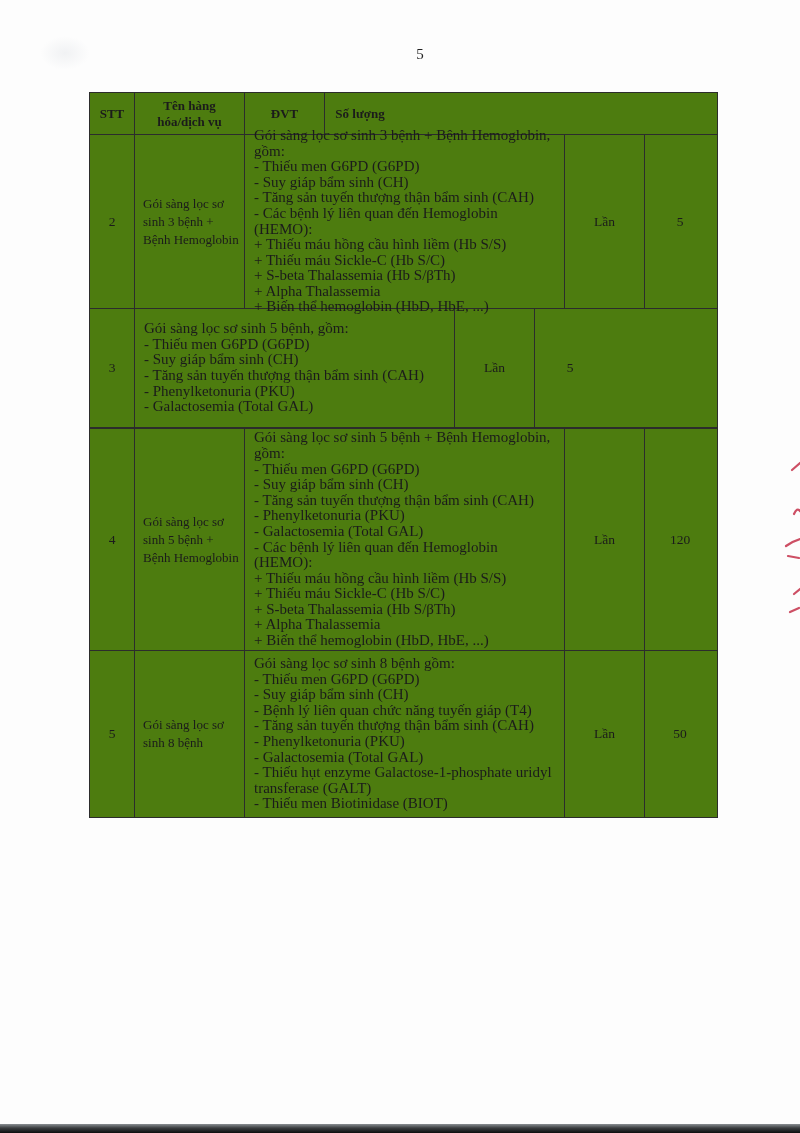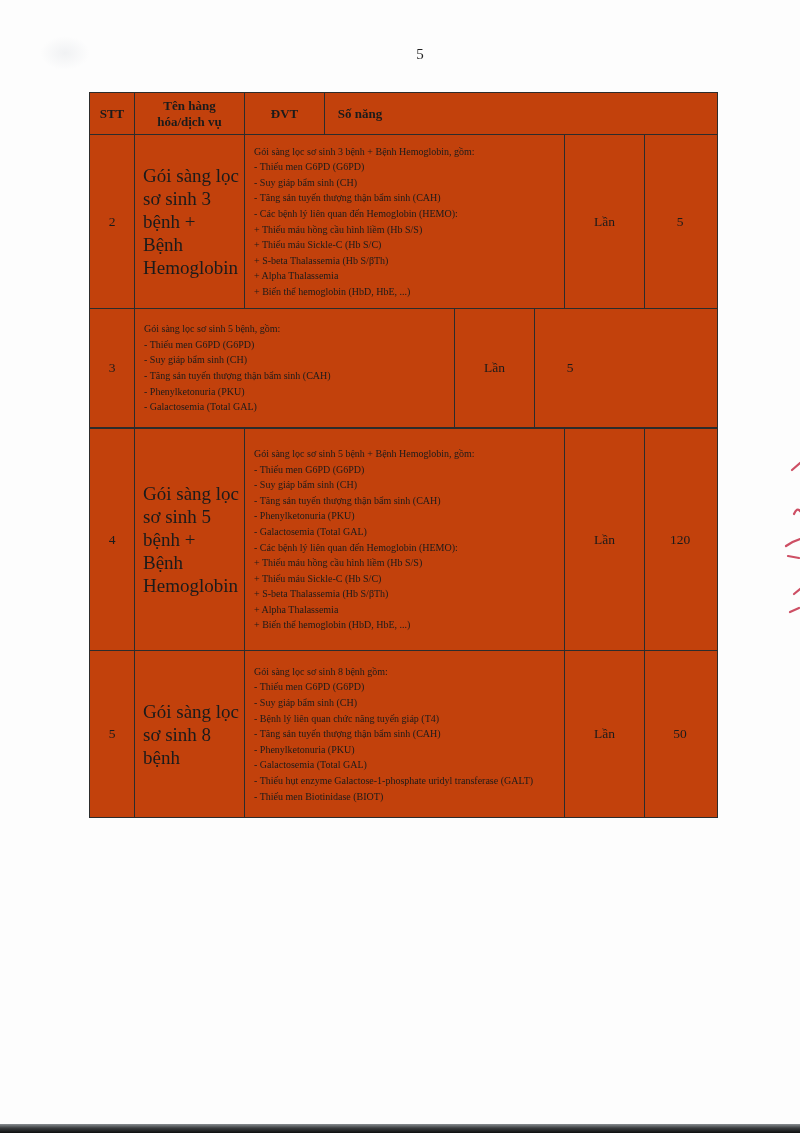--- a/index.html
+++ b/index.html
@@ -16,37 +16,37 @@
     background:#fdfdfd;
   }
   .page-number {
     position:absolute; top:46px; left:340px; width:160px;
     text-align:center; font-size:15px; color:#222;
   }
   .tbl {
     position:absolute; left:89px; top:92px; width:629px;
     border:1.5px solid #2c2c2c;
     box-sizing:border-box;
-    background:#c2410c;
+    background:#4d7c0f;
   }
   .row { display:flex; box-sizing:border-box; }
   .row + .row { border-top:1px solid #2c2c2c; }
   .row.thick-top { border-top-width:2px; }
   .cell {
     box-sizing:border-box;
     display:flex; align-items:center; justify-content:center;
     font-size:13.5px; line-height:15.6px;
     white-space:pre-line;
   }
   .cell + .cell { border-left:1px solid #2c2c2c; }
   .c-stt  { width:44px;  text-align:center; }
   .c-name { width:110px; justify-content:flex-start; text-align:left;
-            padding:2px 4px 2px 8px; font-size:19px; line-height:23px; white-space:normal; }
+            padding:2px 4px 2px 8px; font-size:13px; line-height:18px; white-space:normal; }
   .c-desc { width:320px; justify-content:flex-start; text-align:left;
-            padding:3px 6px 3px 9px; font-size:10px; line-height:15.6px; }
+            padding:3px 6px 3px 9px; font-size:15px; line-height:15.6px; }
   .c-unit { width:80px; }
   .c-qty  { width:71px; }
   .hrow .cell {
     font-weight:bold; font-size:13px; line-height:16px;
     text-align:center; justify-content:center; padding:4px 4px;
     white-space:normal;
   }
   .hrow { height:41px; }
   .h-r2 { height:174px; }
   .h-r3 { height:119px; }
@@ -73,21 +73,21 @@
   <div class="smudge"></div>
 
   <div class="page-number">5</div>
 
   <div class="tbl">
 
     <div class="row hrow">
       <div class="cell c-stt">STT</div>
       <div class="cell c-name">Tên hàng hóa/dịch vụ</div>
       <div class="cell c-unit">ĐVT</div>
-      <div class="cell c-qty">Số năng</div>
+      <div class="cell c-qty">Số lượng</div>
     </div>
 
     <div class="row h-r2">
       <div class="cell c-stt">2</div>
       <div class="cell c-name">Gói sàng lọc sơ sinh 3 bệnh + Bệnh Hemoglobin</div>
       <div class="cell c-desc">Gói sàng lọc sơ sinh 3 bệnh + Bệnh Hemoglobin, gồm:
 - Thiếu men G6PD (G6PD)
 - Suy giáp bẩm sinh (CH)
 - Tăng sản tuyến thượng thận bẩm sinh (CAH)
 - Các bệnh lý liên quan đến Hemoglobin (HEMO):

